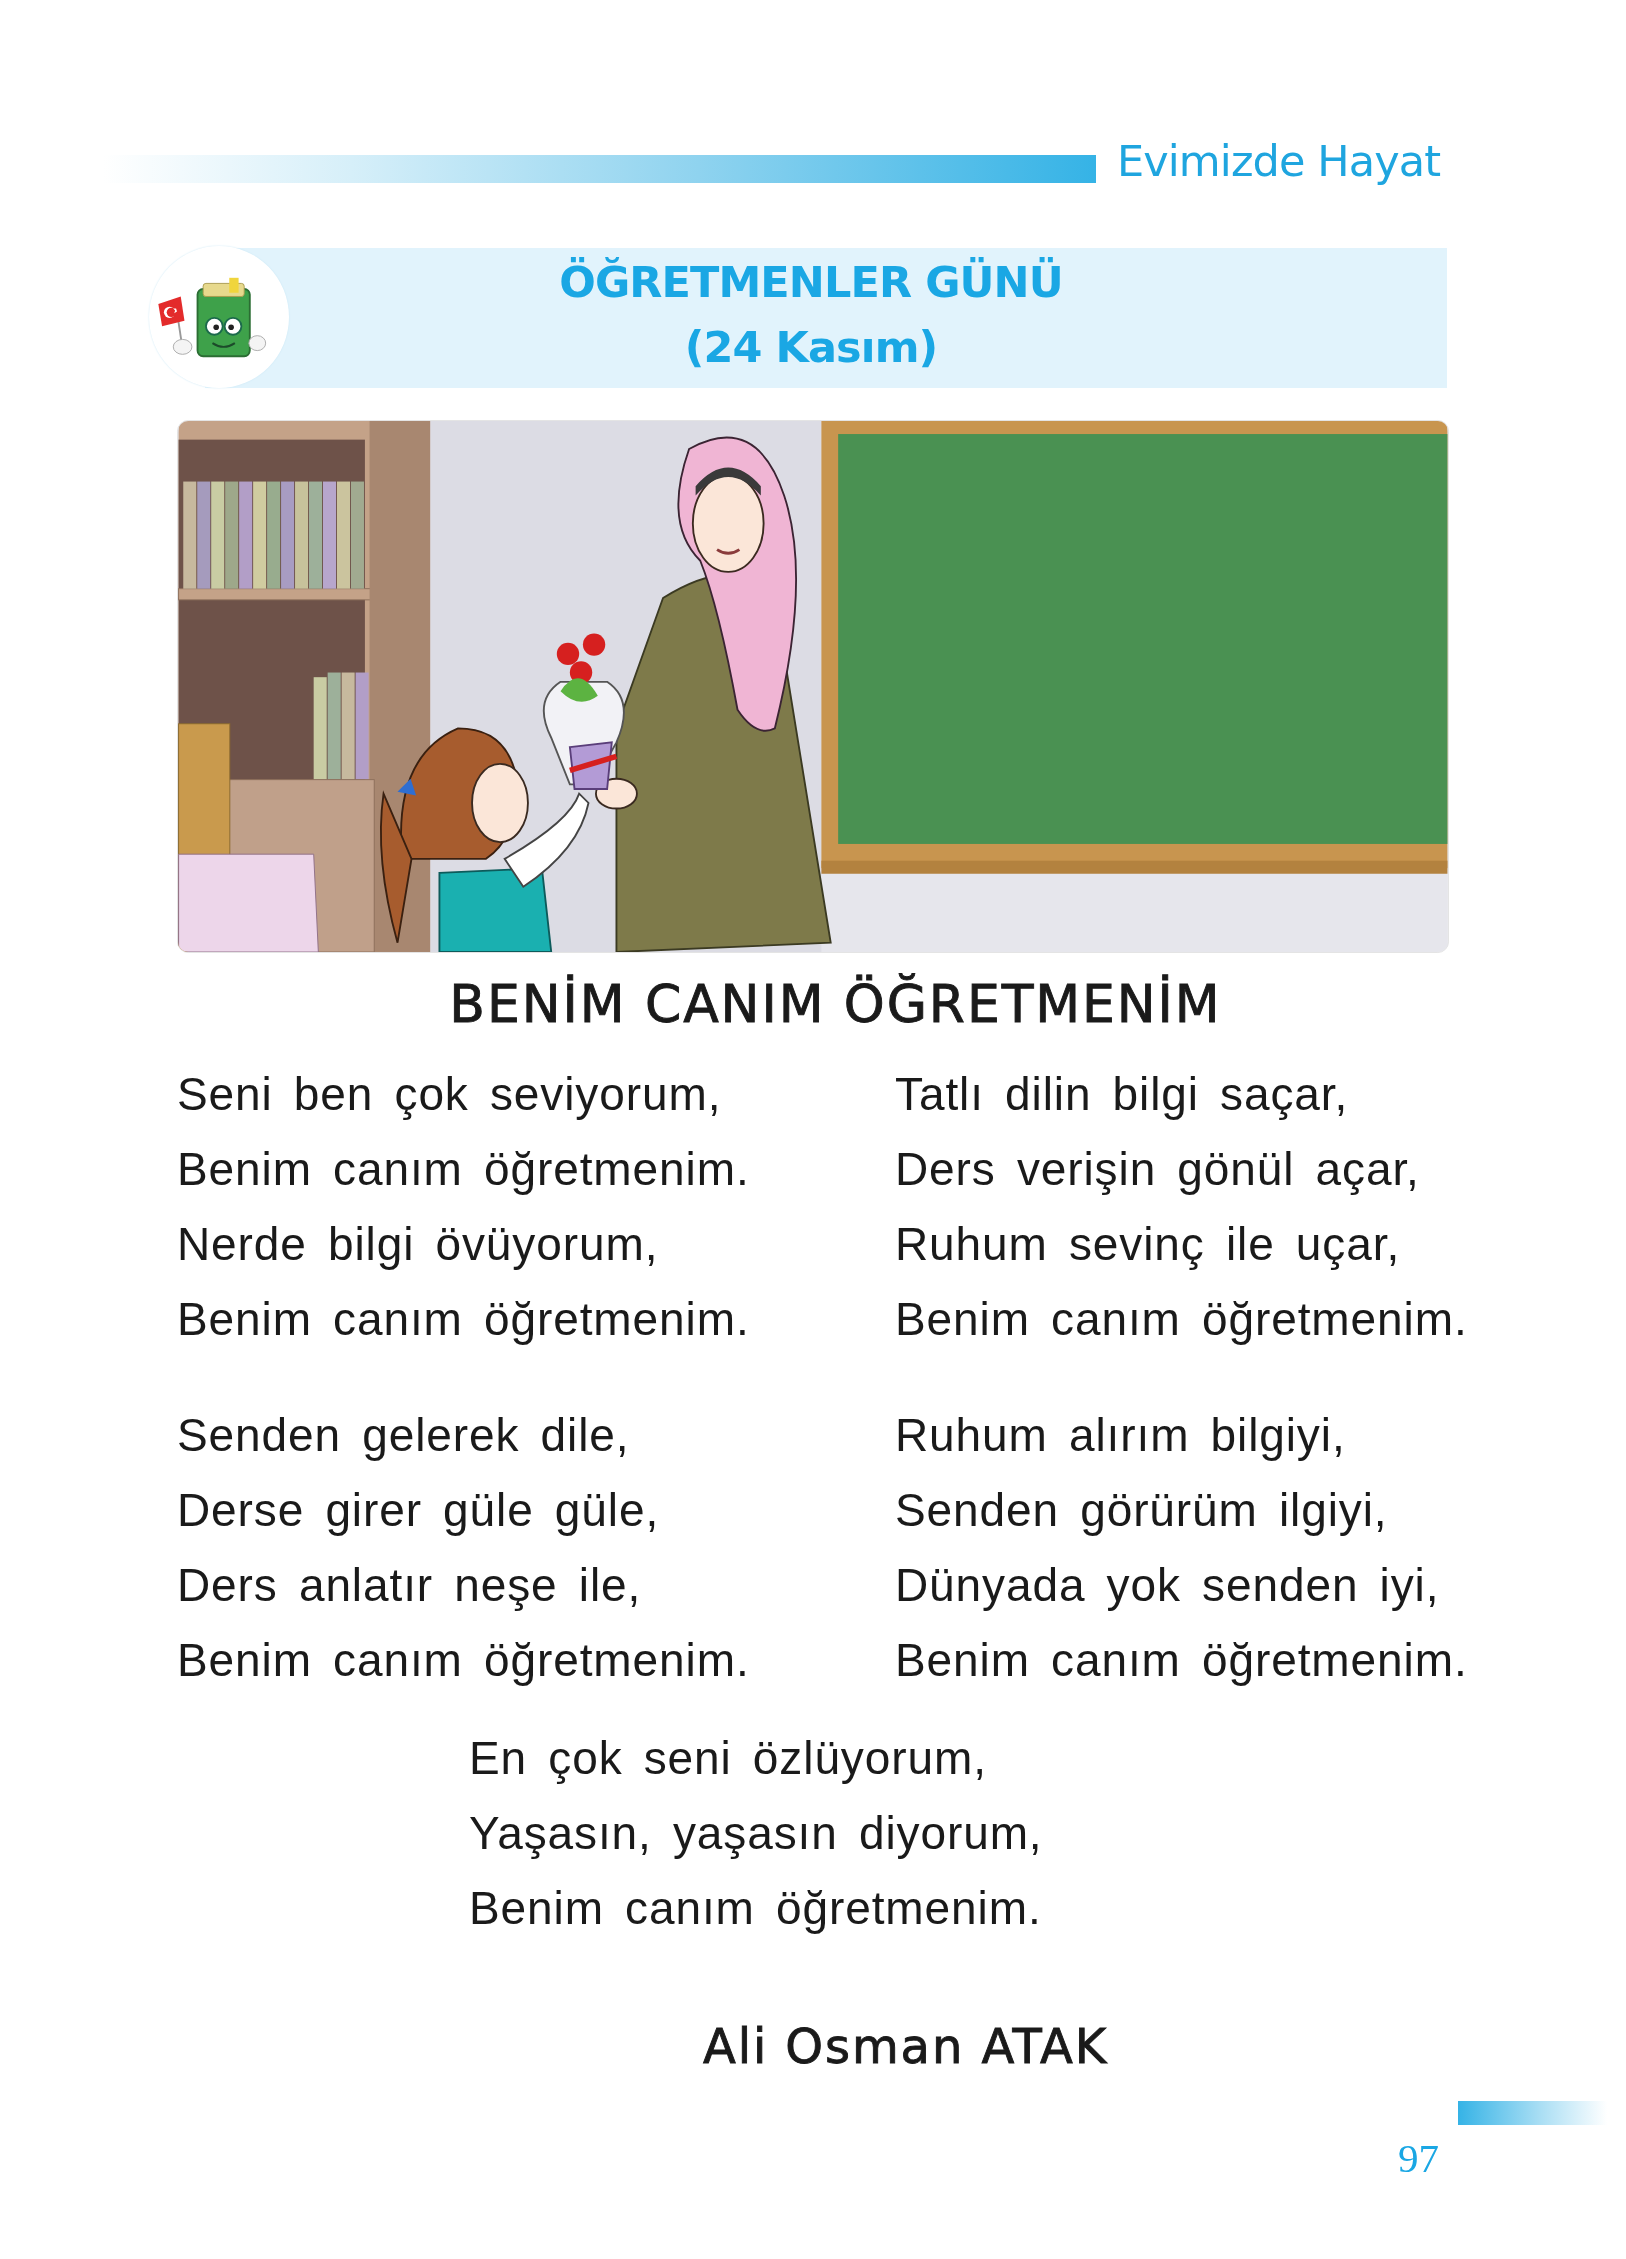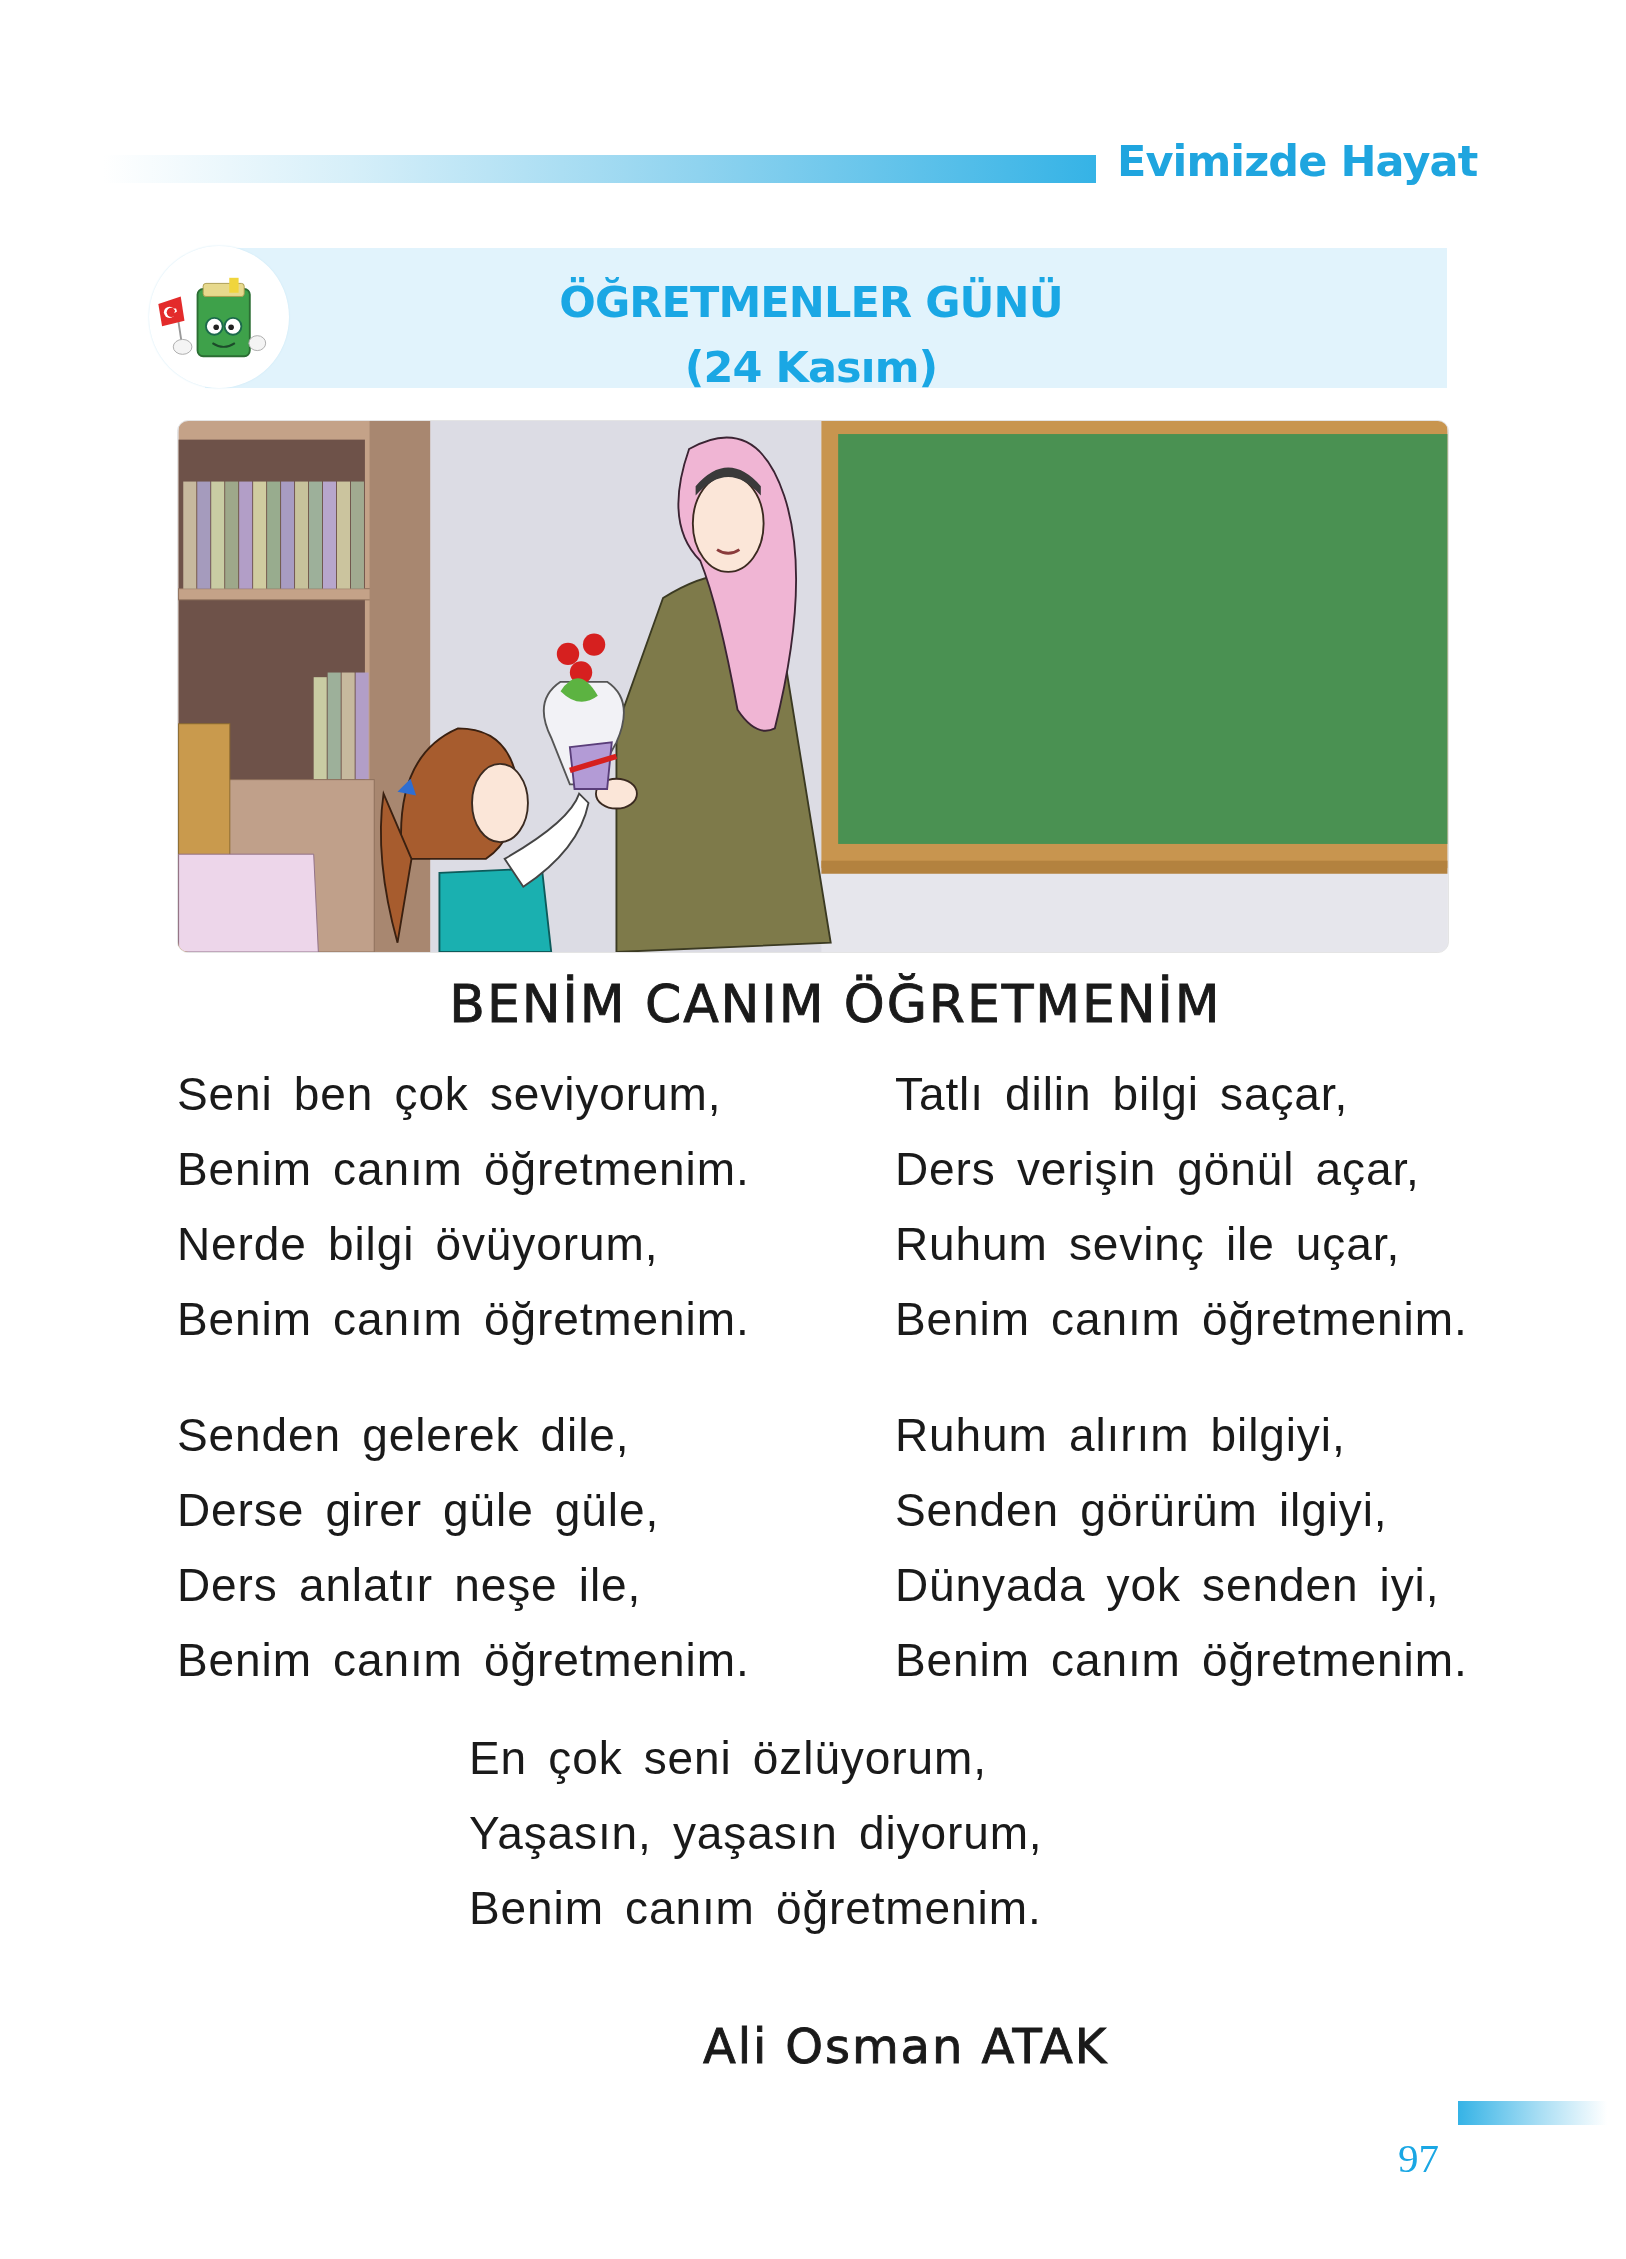--- a/index.html
+++ b/index.html
@@ -1,22 +1,22 @@
 <!DOCTYPE html>
 <html style="font-size:15px"><head>
 <meta charset="utf-8">
 <style>
   html,body{margin:0;padding:0;background:#ffffff;}
   body{width:1627px;height:2260px;position:relative;overflow:hidden;font-family:"DejaVu Sans","Liberation Sans",sans-serif;color:#1a1a1a;}
   .abs{position:absolute;}
   .topbar{left:103px;top:155px;width:993px;height:28px;background:linear-gradient(to right,rgba(255,255,255,0) 0%,#d6eff9 25%,#8fd3ef 60%,#35b3e6 100%);}
-  .section{left:1117px;top:136px;font-size:43px;font-weight:bold;color:#1fa5df;letter-spacing:-0.9px;font-family:"DejaVu Sans",sans-serif;}
+  .section{left:1117px;top:136px;font-size:43px;font-weight:normal;color:#1fa5df;letter-spacing:-0.9px;font-family:"DejaVu Sans",sans-serif;}
   .band{left:205px;top:248px;width:1242px;height:140px;background:#e1f3fc;}
   .circle{left:149px;top:246px;width:140px;height:142px;border-radius:50%;background:#ffffff;box-shadow:0 0 1.9px #c9e7f5;}
-  .band-title{left:289px;top:250px;width:1044px;text-align:center;font-size:43px;font-weight:bold;color:#1aa7e4;line-height:65px;font-family:"DejaVu Sans",sans-serif;letter-spacing:-0.9px;margin-top:20px;}
+  .band-title{left:289px;top:250px;width:1044px;text-align:center;font-size:43px;font-weight:bold;color:#1aa7e4;line-height:65px;font-family:"DejaVu Sans",sans-serif;letter-spacing:-0.9px;}
   .illus{left:177px;top:420px;width:1270px;height:531px;border-radius:11.2px;overflow:hidden;border:1.9px solid #e4e4e4;background:#e9e9ee;}
   .poem-title{left:0;top:974px;width:1627px;text-align:center;font-size:52px;font-family:"DejaVu Sans",sans-serif;font-weight:normal;letter-spacing:1.9px;margin-left:22px;-webkit-text-stroke:0.9px #1a1a1a;}
   .stanza{position:absolute;}
   .line{font-size:46px;line-height:75px;height:75px;white-space:nowrap;font-family:Liberation Sans, sans-serif;letter-spacing:0.9px;word-spacing:7.5px;}
   .author{left:703px;top:2018px;font-size:48px;font-family:"DejaVu Sans",sans-serif;letter-spacing:1.9px;-webkit-text-stroke:0.9px #1a1a1a;}
   .pagenum{left:1398px;top:2090px;font-size:41px;font-family:"Liberation Serif","DejaVu Serif",serif;color:#1aa7e4;margin-top:44px;}
   .pagebar{left:1458px;top:2101px;width:149px;height:24px;background:linear-gradient(to right,#35b3e6 0%,#a9def4 55%,rgba(255,255,255,0) 100%);}
 </style>
 </head>
 <body>

